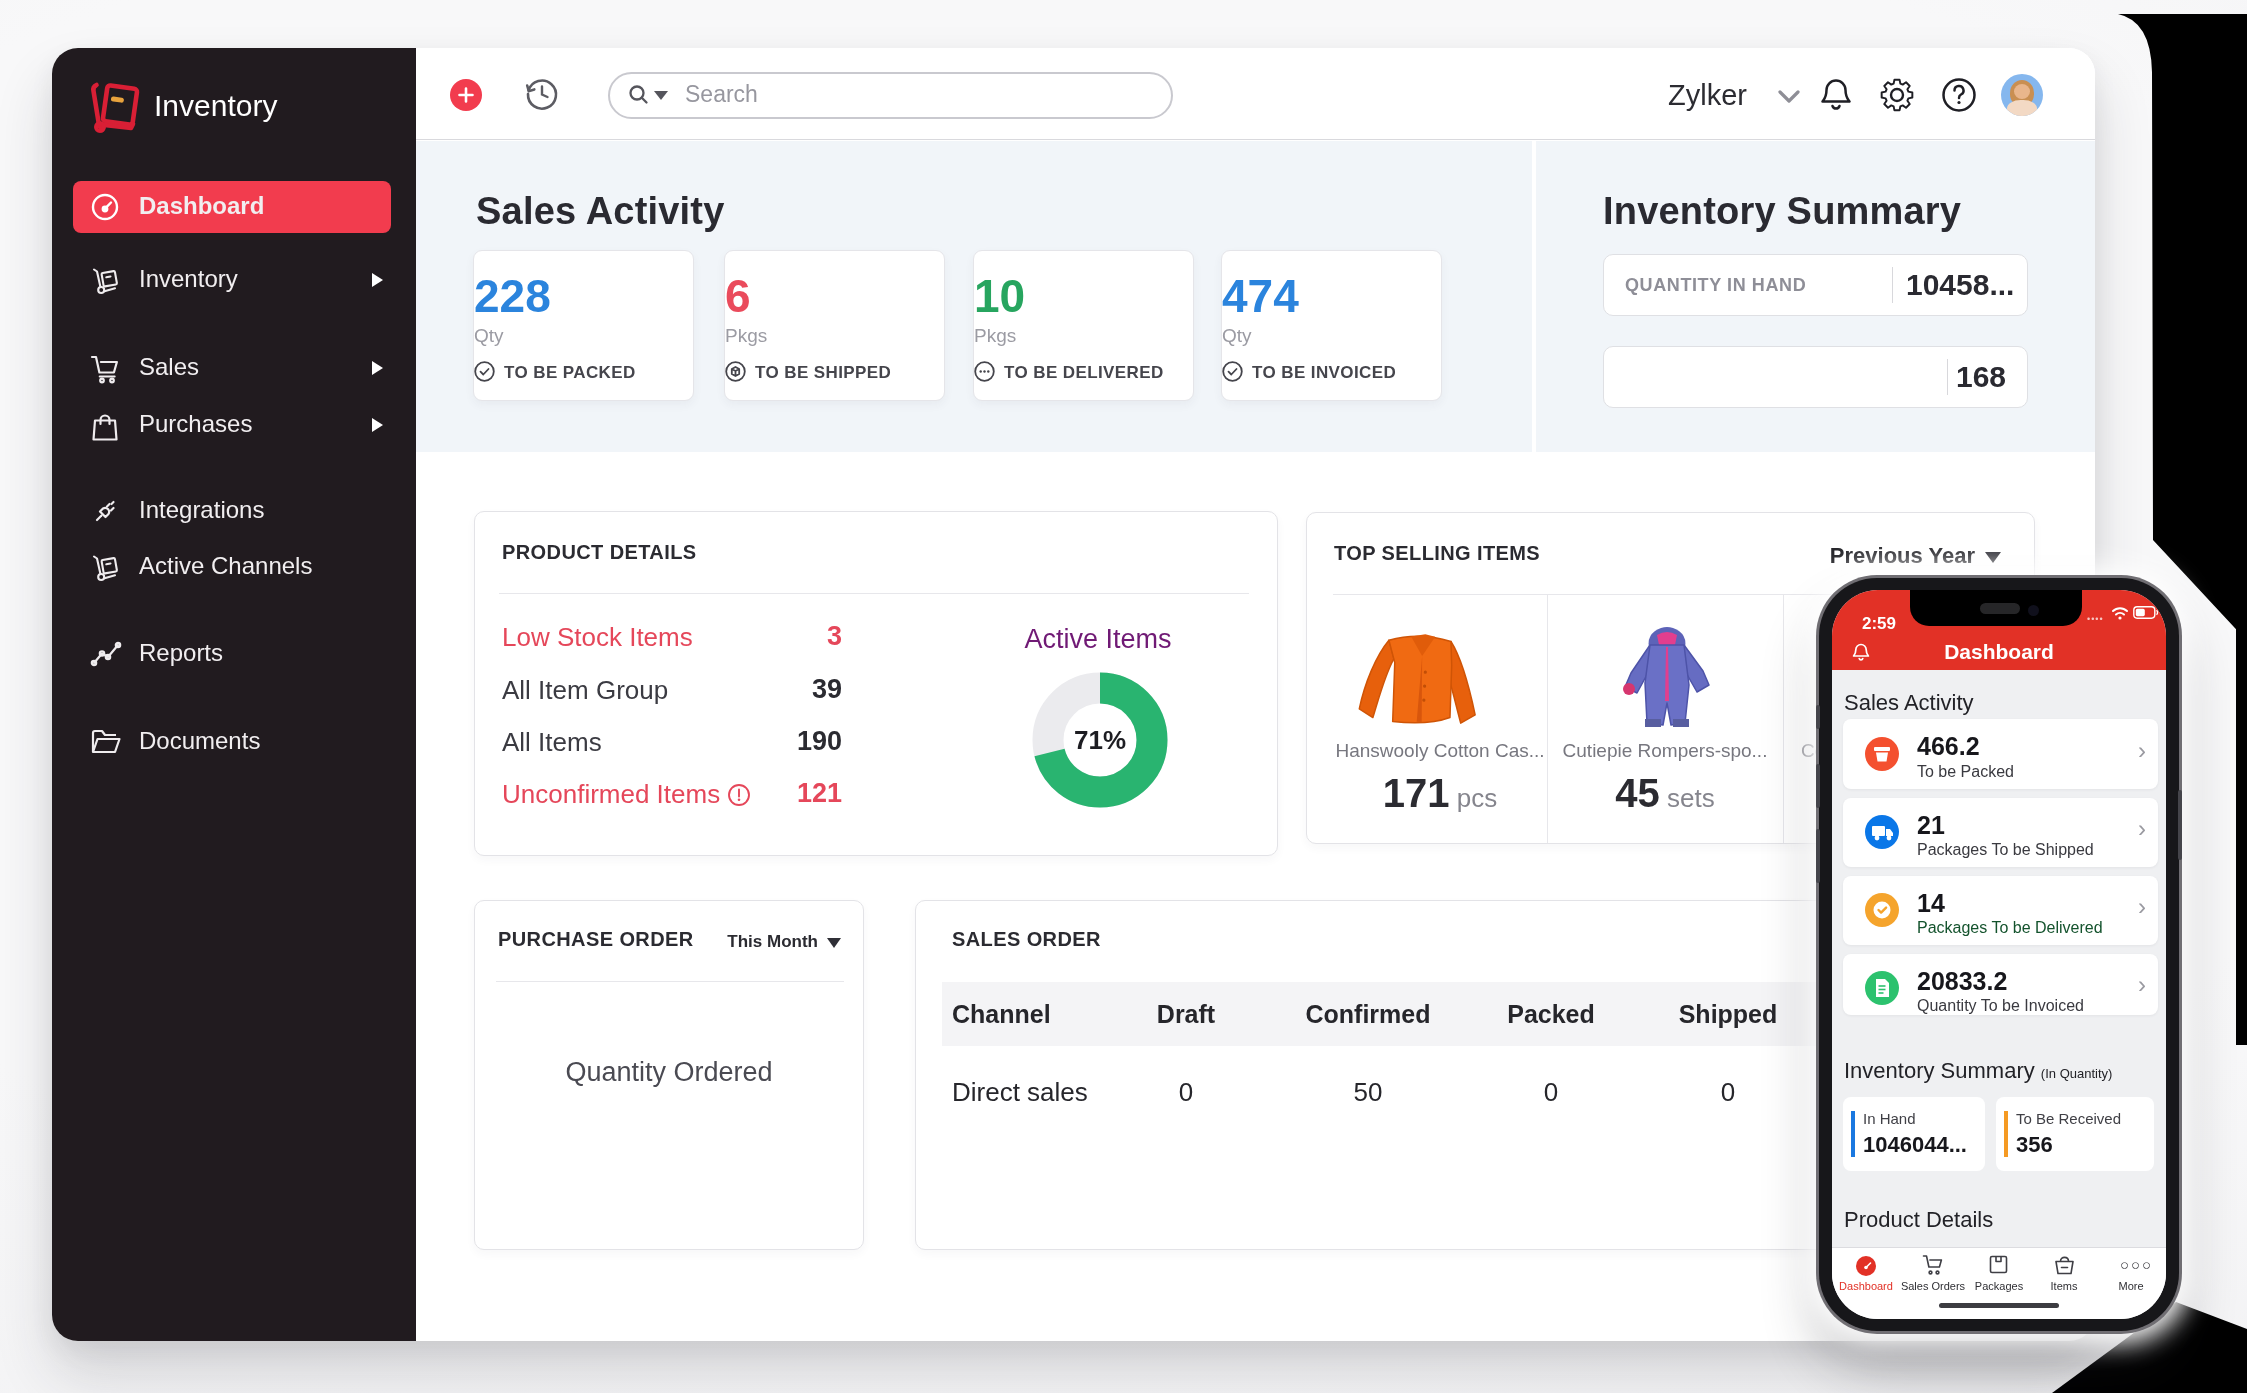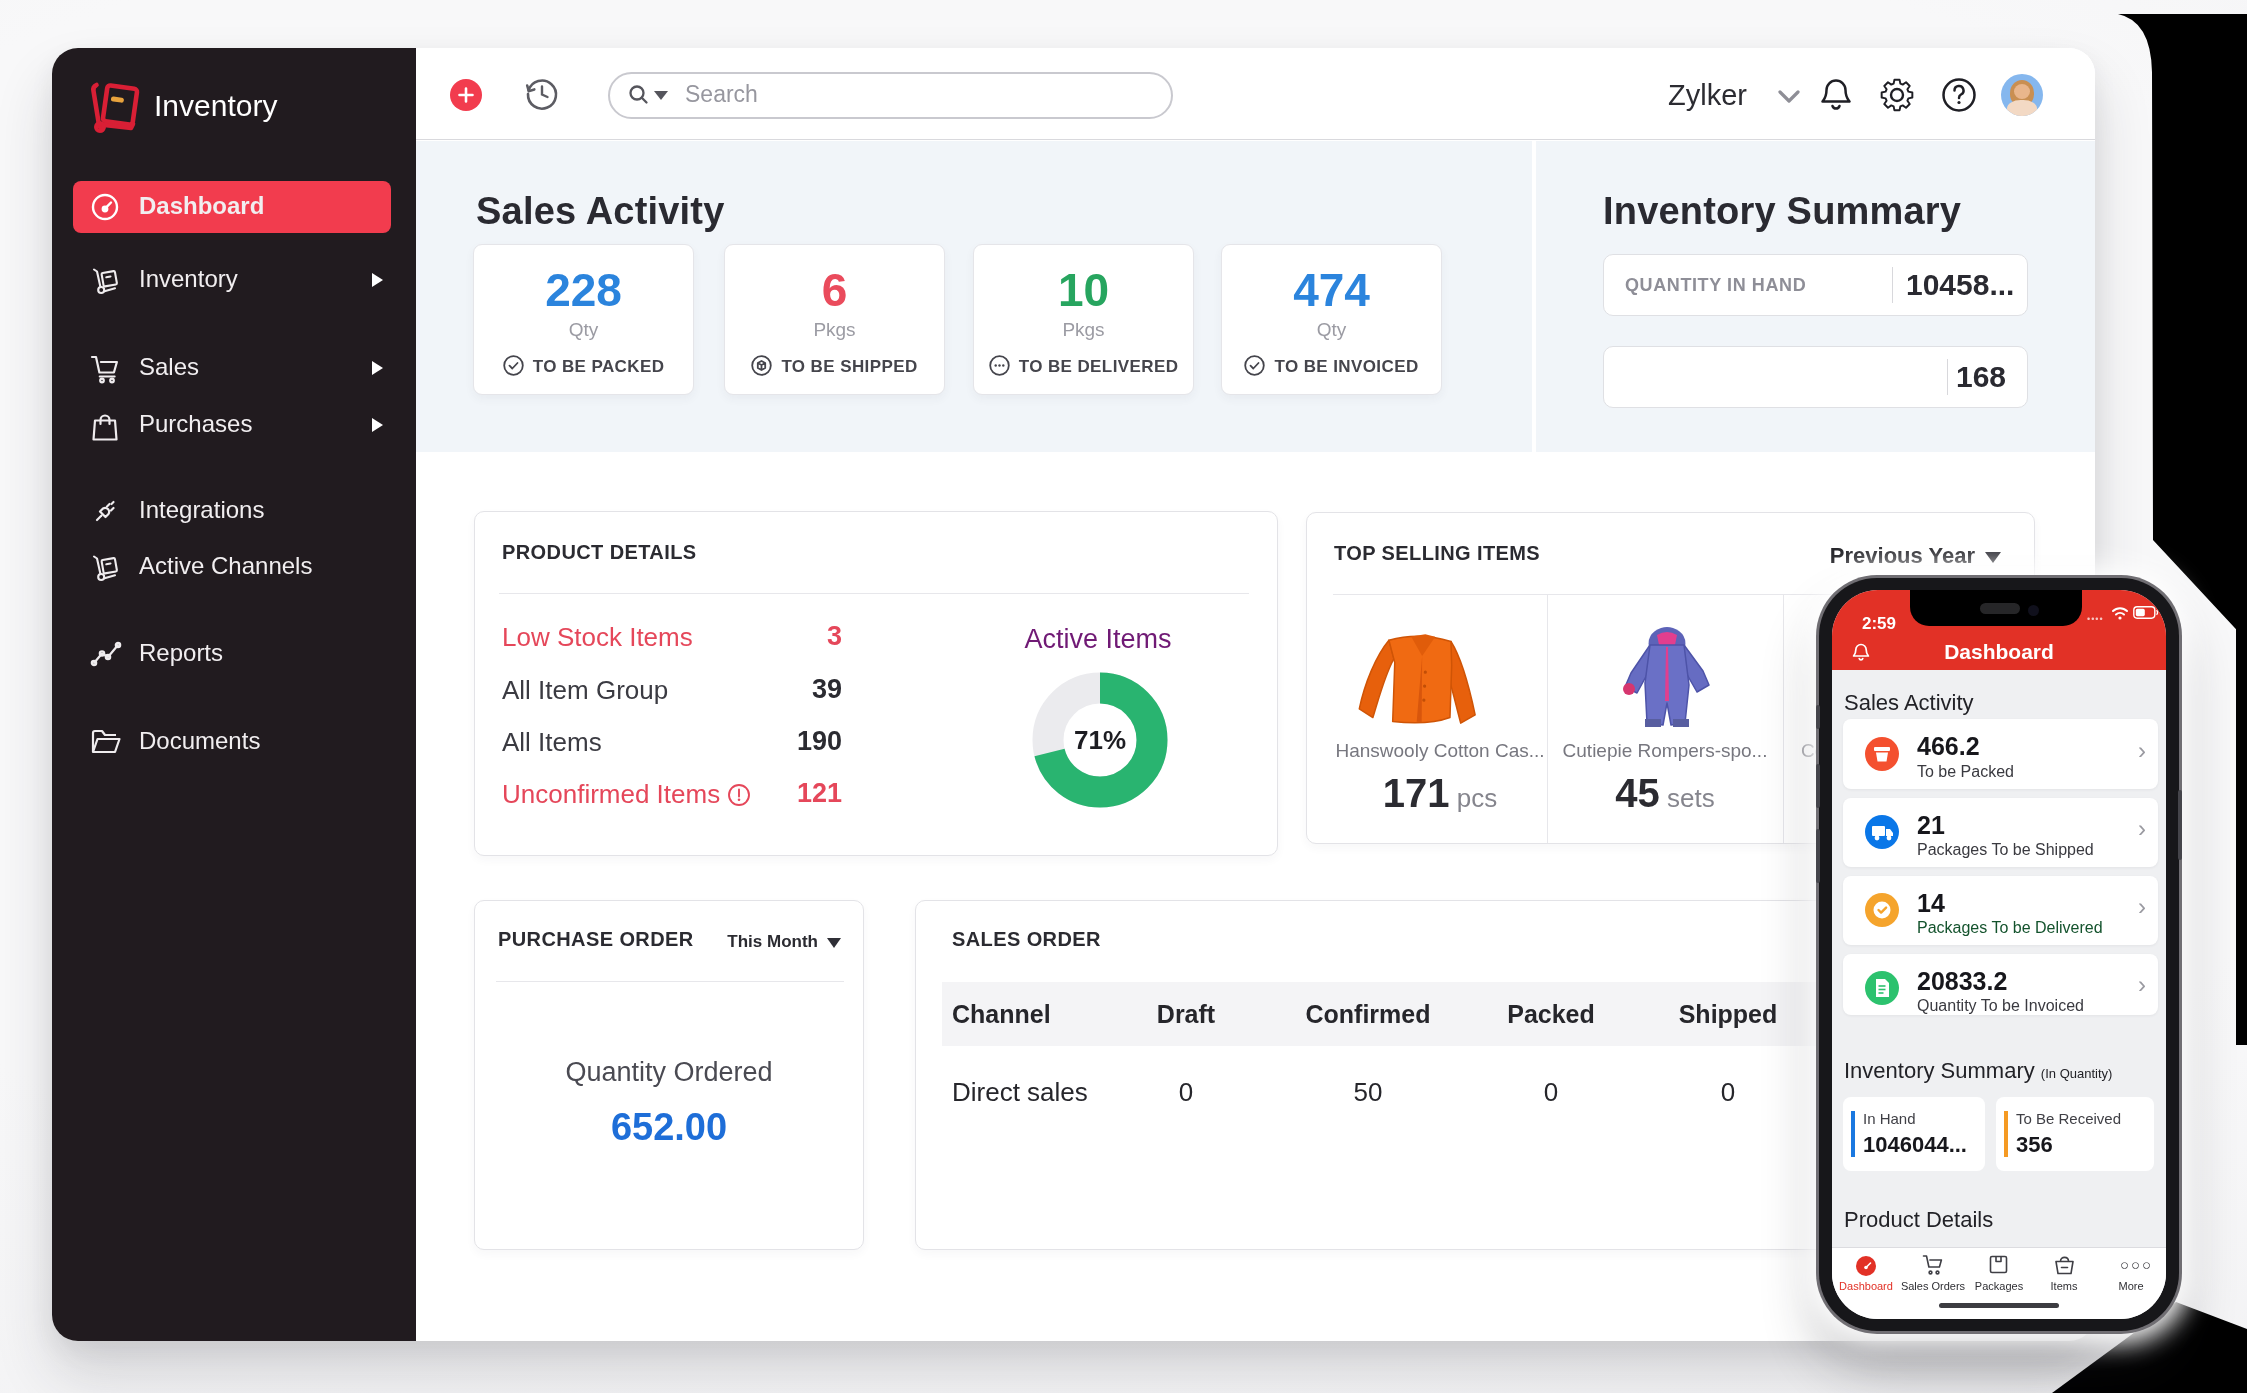--- a/index.html
+++ b/index.html
@@ -10,21 +10,21 @@
 #app { position:absolute; left:52px; top:48px; width:2043px; height:1293px; background:#fff; border-radius:26px; box-shadow:0 34px 58px rgba(40,40,48,.16), 0 10px 24px rgba(40,40,48,.07); z-index:2; }
 #sidebar { position:absolute; left:0; top:0; width:364px; height:1293px; background:#211b1f; border-radius:26px 0 0 26px; }
 .navtxt { position:absolute; left:87px; color:#f1eef0; font-size:24px; font-weight:400; white-space:nowrap; }
 .navicon { position:absolute; left:38px; }
 .caret { position:absolute; left:320px; width:0; height:0; border-left:11px solid #fff; border-top:7px solid transparent; border-bottom:7px solid transparent; }
 #pill { position:absolute; left:21px; top:133px; width:318px; height:52px; background:#f23c4e; border-radius:8px; }
 #topbar { position:absolute; left:364px; top:0; width:1679px; height:92px; background:#fff; border-bottom:1px solid #d9d9dd; border-radius:0 26px 0 0; }
 #greyband { position:absolute; left:364px; top:93px; width:1679px; height:311px; background:#f1f5f9; }
 #greydiv { position:absolute; left:1116px; top:0; width:4px; height:311px; background:#fff; }
 .h1 { position:absolute; font-size:38px; font-weight:600; color:#2a2a31; letter-spacing:.2px; }
-.sacard { position:absolute; top:196px; width:221px; height:151px; background:#fff; border:1px solid #e5e5e9; border-radius:9px; box-shadow:0 4px 10px rgba(60,60,70,.05); text-align:center; }
+.sacard { position:absolute; top:202px; width:221px; height:151px; background:#fff; border:1px solid #e5e5e9; border-radius:9px; box-shadow:0 4px 10px rgba(60,60,70,.05); }
 .sanum { font-size:46px; font-weight:600; margin-top:18px; }
 .sasub { font-size:19px; color:#9b9ba3; margin-top:2px; }
 .salab { position:absolute; left:0; right:0; bottom:17px; font-size:17px; font-weight:600; color:#45454c; letter-spacing:.4px; }
 .invbox { position:absolute; left:1551px; width:425px; height:62px; background:#fff; border:1px solid #dfe0e4; border-radius:10px; }
 .invlab { position:absolute; left:21px; top:0; bottom:0; display:flex; align-items:center; font-size:18px; font-weight:600; color:#8e8e97; letter-spacing:.6px; }
 .invval { position:absolute; top:0; bottom:0; display:flex; align-items:center; font-size:30px; font-weight:700; color:#2a2a31; }
 .invdiv { position:absolute; top:12px; bottom:12px; width:1px; background:#d8d8dc; }
 .card { position:absolute; background:#fff; border:1px solid #e3e3e7; border-radius:10px; box-shadow:0 4px 10px rgba(60,60,70,.04); }
 .ctitle { position:absolute; font-size:20px; font-weight:700; color:#2b2b31; letter-spacing:.4px; }
 .pd-row { left:27px; font-size:26px; }
@@ -311,21 +311,20 @@
     <div class="abs ts-num" style="left:240px;top:258px;width:236px;"><b>45</b> <span>sets</span></div>
     <div class="abs ts-lab" style="left:494px;top:227px;width:170px;text-align:left;">Cott...</div>
   </div>
 
   <div class="card" style="left:422px;top:852px;width:390px;height:350px;">
     <div class="ctitle" style="left:23px;top:27px;">PURCHASE ORDER</div>
     <div class="abs" style="right:45px;top:31px;font-size:17px;font-weight:700;color:#2b2b31;">This Month</div>
     <div class="abs" style="right:22px;top:37px;width:0;height:0;border-top:10px solid #2f2f36;border-left:7px solid transparent;border-right:7px solid transparent;"></div>
     <div class="abs" style="left:21px;top:80px;width:348px;height:1px;background:#e7e7eb;"></div>
     <div class="abs" style="left:0;top:156px;width:100%;text-align:center;font-size:27px;color:#4a4a52;">Quantity Ordered</div>
-    <div class="abs" style="left:0;top:205px;width:100%;text-align:center;font-size:38px;font-weight:700;color:#1e6ed8;">652.00</div>
   </div>
 
   <div class="card" style="left:863px;top:852px;width:1120px;height:350px;">
     <div class="ctitle" style="left:36px;top:27px;">SALES ORDER</div>
     <div class="abs" style="left:26px;top:81px;right:0;height:64px;background:#f4f4f6;"></div>
     <div class="abs so-h" style="left:36px;top:99px;">Channel</div>
     <div class="abs so-h" style="left:190px;top:99px;width:160px;text-align:center;">Draft</div>
     <div class="abs so-h" style="left:372px;top:99px;width:160px;text-align:center;">Confirmed</div>
     <div class="abs so-h" style="left:555px;top:99px;width:160px;text-align:center;">Packed</div>
     <div class="abs so-h" style="left:732px;top:99px;width:160px;text-align:center;">Shipped</div>

